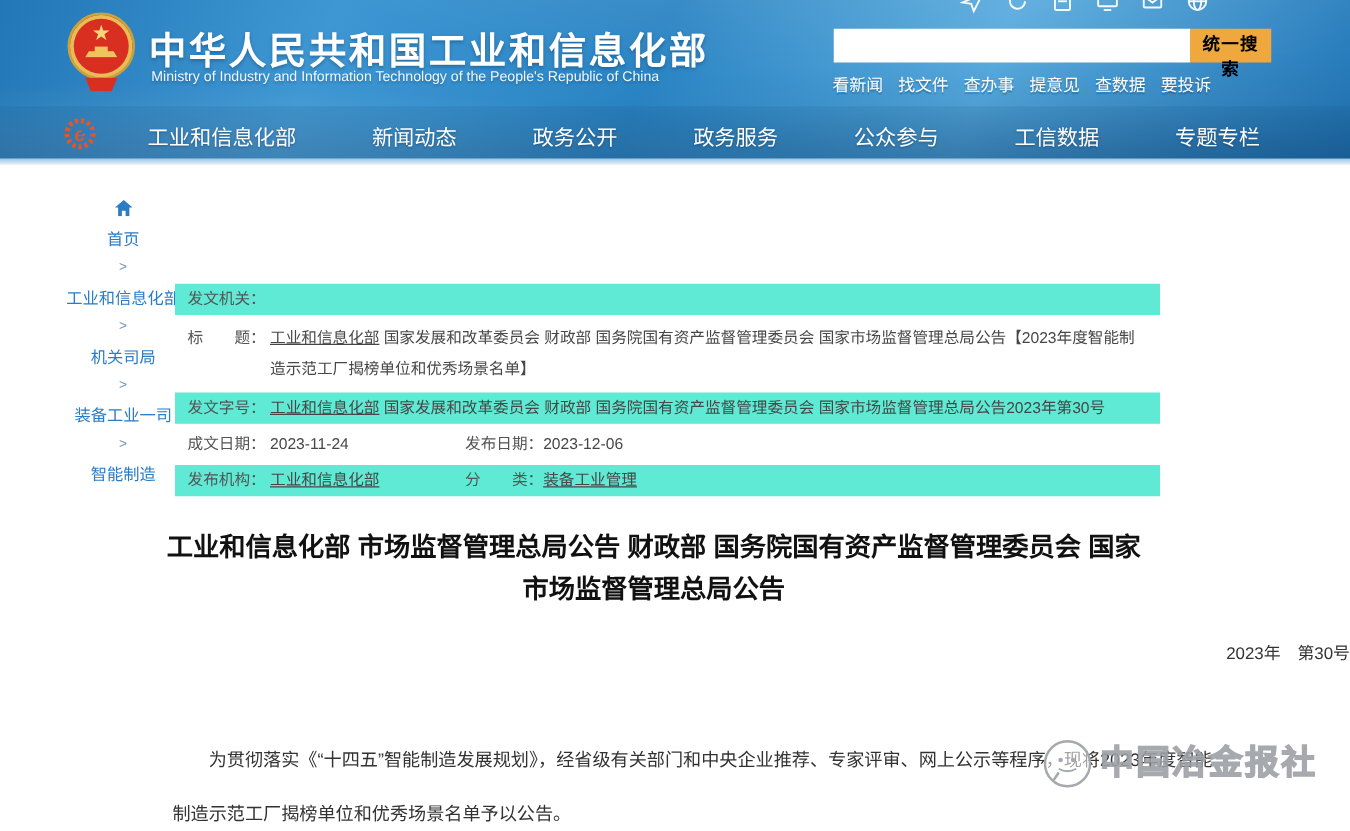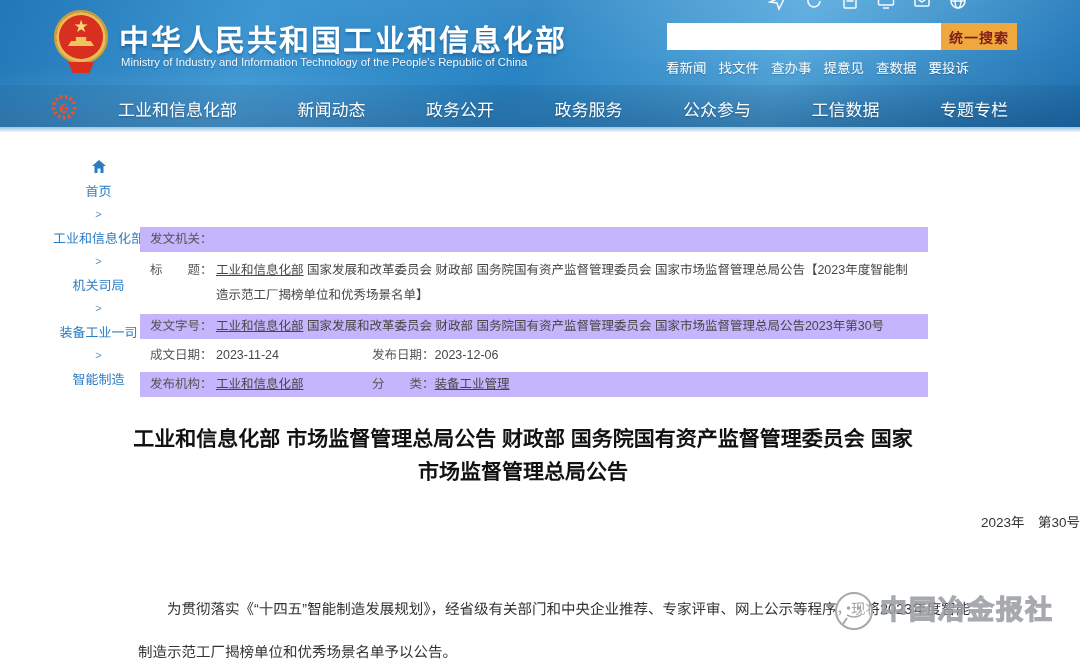--- a/index.html
+++ b/index.html
@@ -33,41 +33,41 @@
   .emblem-ribbon{position:absolute;left:14px;top:52px;width:26px;height:11px;background:#d92f21;
     clip-path:polygon(0 0,100% 0,82% 100%,18% 100%);}
 
   .site-title{position:absolute;left:119px;top:16px;font-size:30px;font-weight:bold;color:#fff;
     letter-spacing:2px;text-shadow:0 2px 3px rgba(0,40,80,.35);white-space:nowrap;}
   .site-subtitle{position:absolute;left:121px;top:56px;font-size:11.3px;color:#f0f7fc;
     text-shadow:0 1px 2px rgba(0,40,80,.3);white-space:nowrap;}
 
   .search-box{position:absolute;left:667px;top:23px;width:350px;height:27px;display:flex;}
   .search-input{flex:1;height:27px;border:0;outline:none;padding:0 8px;font-size:13px;box-sizing:border-box;}
-  .search-btn{width:76px;height:27px;border:0;background:#efa83d;color:#7f1d1d;font-size:14px;
+  .search-btn{width:65px;height:27px;border:0;background:#efa83d;color:#000000;font-size:14px;
     font-weight:bold;letter-spacing:1px;cursor:pointer;}
   .quick-links{position:absolute;left:666px;top:57px;display:flex;gap:12px;}
   .quick-links a{color:#fff;font-size:13.5px;text-decoration:none;text-shadow:0 1px 1px rgba(0,30,60,.3);}
 
   .nav-logo{position:absolute;left:50px;top:93px;width:28px;height:28px;}
   .nav-items{position:absolute;left:118px;right:72px;top:96px;display:flex;justify-content:space-between;}
   .nav-item{color:#fff;font-size:17px;text-decoration:none;white-space:nowrap;
     text-shadow:0 1px 2px rgba(0,20,50,.35);}
 
   
   .breadcrumb{position:absolute;top:160px;left:53px;display:flex;align-items:center;gap:8px;
     font-size:13px;flex-direction:column;}
   .breadcrumb a{color:#2a7cc5;text-decoration:none;}
   .breadcrumb .sep{color:#6f94b3;font-size:11px;}
   .home-icon{display:flex;align-items:center;}
 
   
   .meta{position:absolute;top:227px;left:140px;width:788px;font-size:12.5px;color:#474747;}
   .meta-row{display:flex;align-items:flex-start;padding:4px 10px;margin-bottom:4px;line-height:17px;}
-  .meta-row.gray{background:#c4b5fd;}
+  .meta-row.gray{background:#5eead4;}
   .meta-row .label{flex:0 0 66px;white-space:pre;color:#555;}
   .meta-row .val{flex:1;}
   .row-title{line-height:25px;padding-top:2px;padding-bottom:2px;}
   .meta-link{color:#474747;text-decoration:underline;}
   .pair-val{width:156px;display:inline-block;}
 
   
   .doc-title{position:absolute;top:408px;left:118px;width:810px;text-align:center;
     font-size:21px;line-height:33px;font-weight:bold;color:#111;}
   .doc-no{position:absolute;top:511px;left:0;width:1080px;text-align:right;

